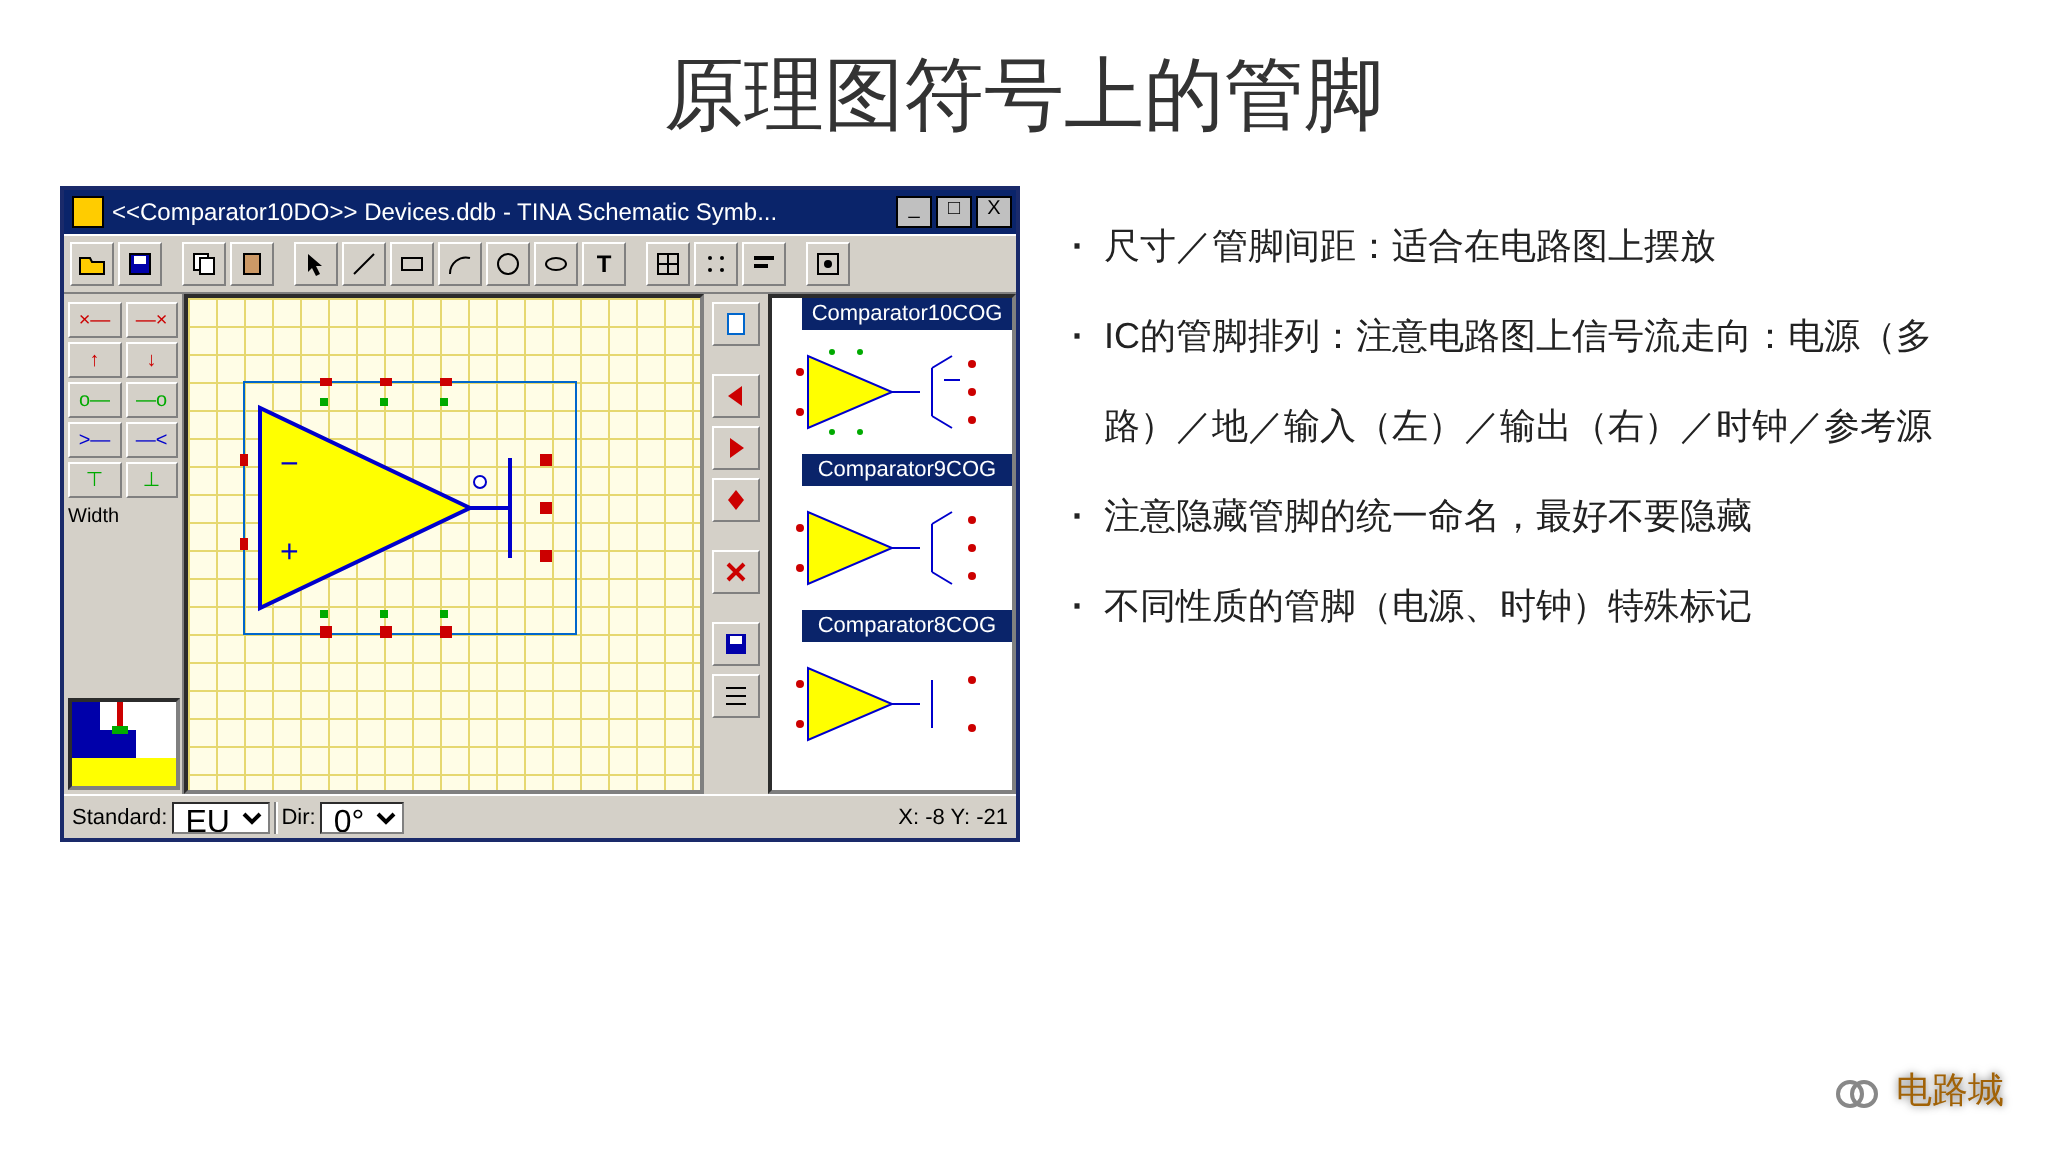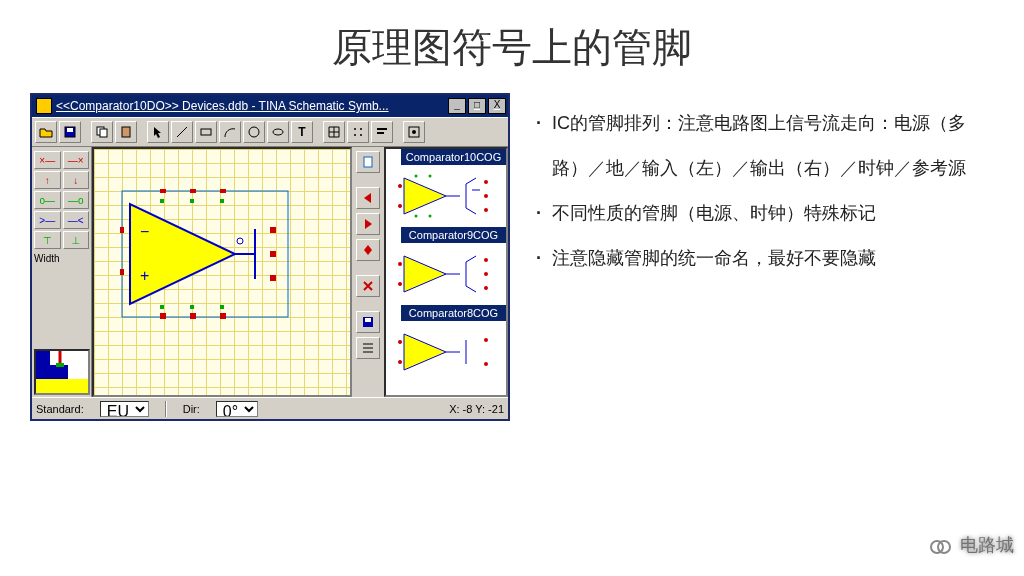--- a/index.html
+++ b/index.html
@@ -25,23 +25,23 @@
   color: #222;
   line-height: 2.5;
   position: relative;
   padding-left: 16px;
 }
 .bullets li::before {
   content: "·"; position: absolute; left: 0; top: 0;
   font-weight: bold;
 }
 .watermark {
-  position: absolute; right: 10px; bottom: 18px;
+  position: absolute; right: 22px; bottom: 18px;
   display: flex; align-items: center; gap: 8px;
-  color: #737373; font-size: 18px;
+  color: #a16207; font-size: 18px;
   text-shadow: 0 0 4px rgba(0,0,0,.6);
 }
 .watermark .wm-icon {
   width: 26px; height: 26px; border-radius: 50%;
   background: #fff; position: relative;
 }
 .watermark .wm-icon::before,
 .watermark .wm-icon::after {
   content: ""; position: absolute; border-radius: 50%;
   border: 2px solid #888;
@@ -57,21 +57,20 @@
   background: #c0c0c0;
   font-family: Tahoma, sans-serif;
 }
 .titlebar {
   background: linear-gradient(#0a246a,#a6caf0);
   background: #0a246a;
   color: #fff;
   display: flex; align-items: center;
   padding: 2px 2px 2px 4px; height: 22px;
   font-size: 12px;
-  text-decoration: underline;
 }
 .titlebar .appicon {
   width: 16px; height: 16px; background: #fc0;
   margin-right: 4px; border: 1px solid #000;
 }
 .titlebar .tflex { flex: 1; white-space: nowrap; overflow: hidden; }
 .winbtn {
   width: 18px; height: 16px; margin-left: 2px;
   background: #c0c0c0; border: 1px solid #000;
   font-size: 10px; line-height: 12px; text-align: center;
@@ -168,21 +167,21 @@
   display: flex; align-items: center; justify-content: center;
 }
 
 .preview {
   position: absolute; left: 2px; bottom: 24px;
   width: 56px; height: 46px;
   background: #fff; border: 2px inset #808080;
 }
 
 .statusbar {
-  display: flex; align-items: center; gap: 16px;
+  display: flex; align-items: center; gap: 2px;
   padding: 2px 4px; font-size: 11px;
   border-top: 1px solid #fff;
   background: #d4d0c8; height: 22px;
 }
 .statusbar .sel {
   background: #fff; border: 1px inset #808080;
   padding: 0 2px; font-size: 16px; height: 16px;
 }
 .statusbar .sep { width: 2px; height: 16px; border-left: 1px solid #808080; border-right: 1px solid #fff; }
 .statusbar .flx { flex: 1; }
@@ -453,22 +452,23 @@
       <select class="sel"><option>EU</option></select>
       <span class="sep"></span>
       <span>Dir:</span>
       <select class="sel"><option>0°</option></select>
       <span class="flx"></span>
       <span>X: -8 Y: -21</span>
     </div>
   </div>
 
   <ul class="bullets">
+    <li>尺寸／管脚间距：适合在电路图上摆放</li>
     <li>IC的管脚排列：注意电路图上信号流走向：电源（多路）／地／输入（左）／输出（右）／时钟／参考源</li>
+    <li>注意隐藏管脚的统一命名，最好不要隐藏</li>
     <li>不同性质的管脚（电源、时钟）特殊标记</li>
-    <li>注意隐藏管脚的统一命名，最好不要隐藏</li>
   </ul>
 </div>
 
 <div class="watermark">
   <div class="wm-icon"></div>
   <span>电路城</span>
 </div>
 
 </body></html>

